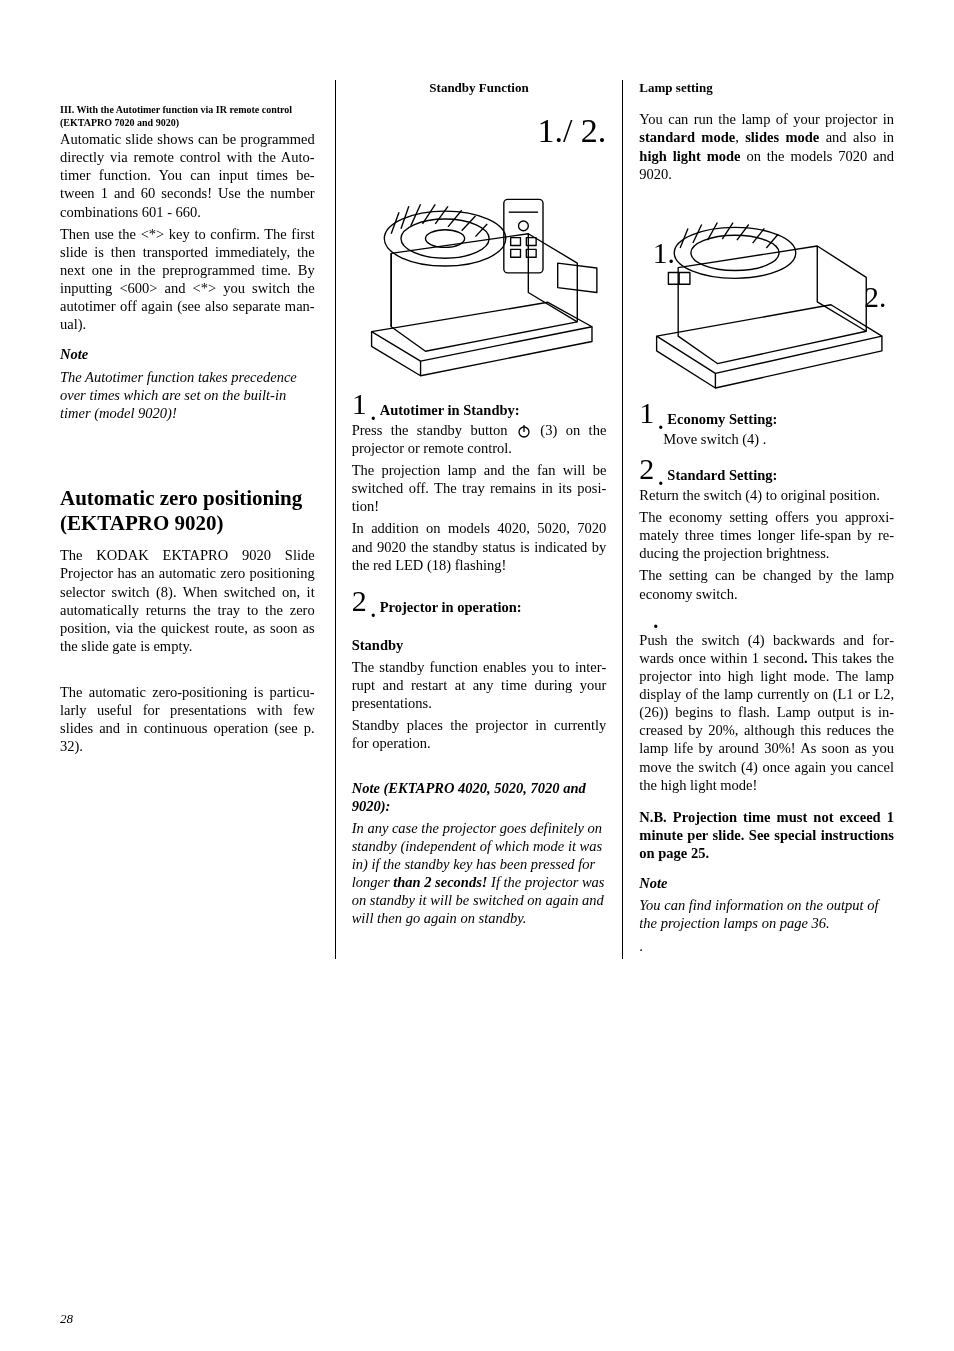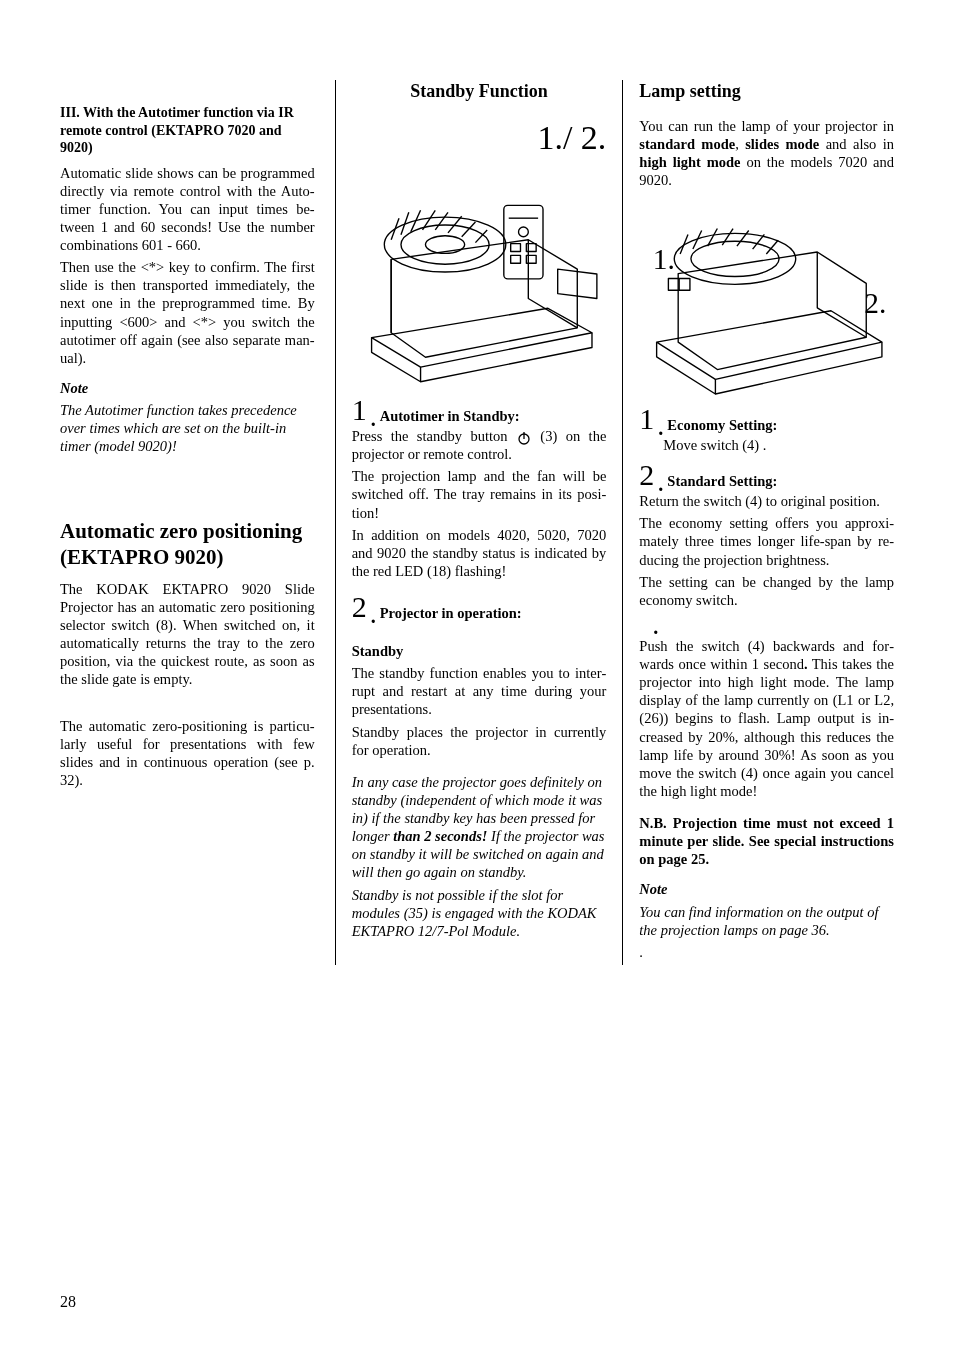--- a/index.html
+++ b/index.html
@@ -24,27 +24,27 @@
     position: relative;
   }
   .col + .col {
     border-left: 1px solid #000;
     padding-left: 16px;
   }
   .col:first-child { padding-right: 4px; }
   h2.section-title {
     font-family: "Times New Roman", Times, serif;
     font-weight: bold;
-    font-size: 18px;
+    font-size: 13px;
     margin-bottom: 14px;
   }
   h3.sub-title {
     font-weight: bold;
-    font-size: 14px;
-    margin-bottom: 7px;
+    font-size: 10px;
+    margin-bottom: 1px;
   }
   p { margin-bottom: 4px; text-align: justify; }
   .note-label {
     font-style: italic;
     font-weight: bold;
     margin-top: 12px;
   }
   .note-body {
     font-style: italic;
     text-align: left;
@@ -74,23 +74,24 @@
     position: relative;
     width: 100%;
   }
   .fig svg { display: block; }
   .fig-callout {
     font-family: "Times New Roman", Times, serif;
     font-size: 34px;
   }
   .page-num {
     position: absolute;
-    bottom: 39px;
+    bottom: 24px;
     left: 60px;
-    font-size: 16px;
+    font-size: 13px;
+    font-style: italic;
   }
   .spacer-lg { height: 60px; }
   .spacer-md { height: 24px; }
   .spacer-sm { height: 10px; }
   .big-head {
     font-family: "Times New Roman", Times, serif;
     font-weight: bold;
     font-size: 21px;
     line-height: 1.2;
     margin-bottom: 10px;
@@ -183,24 +184,24 @@
       <span class="dot">.</span>
       <span class="ns-heading">Projector in operation:</span>
     </div>
 
     <div class="spacer-sm"></div>
     <p class="ns-heading" style="margin-top:8px">Standby</p>
     <p>The standby function enables you to inter­rupt and restart at any time during your presentations.</p>
     <p>Standby places the projector in currently for operation.</p>
 
     <div class="spacer-sm"></div>
+    <p class="note-label" style="text-align:left">Note (EKTAPRO 4020, 5020, 7020 and 9020):</p>
     <p class="note-body">
       In any case the projector goes definitely on standby (independent of which mode it was in)  if the standby key has been pressed for longer <b>than 2 seconds!</b> If the projector was on standby it will be switched on again and will then go again on standby.
     </p>
-    <p class="note-body">Standby is not possible if the slot for modules (35)  is engaged with the KODAK EKTAPRO 12/7-Pol Module.</p>
   </div>
 
   <div class="col">
     <h2 class="section-title">Lamp setting</h2>
 
     <p>
       You can run the lamp of your projector in <b>standard mode</b>, <b>slides mode</b> and also in <b>high light mode</b> on the models 7020 and 9020.
     </p>
 
     <div class="spacer-sm"></div>

